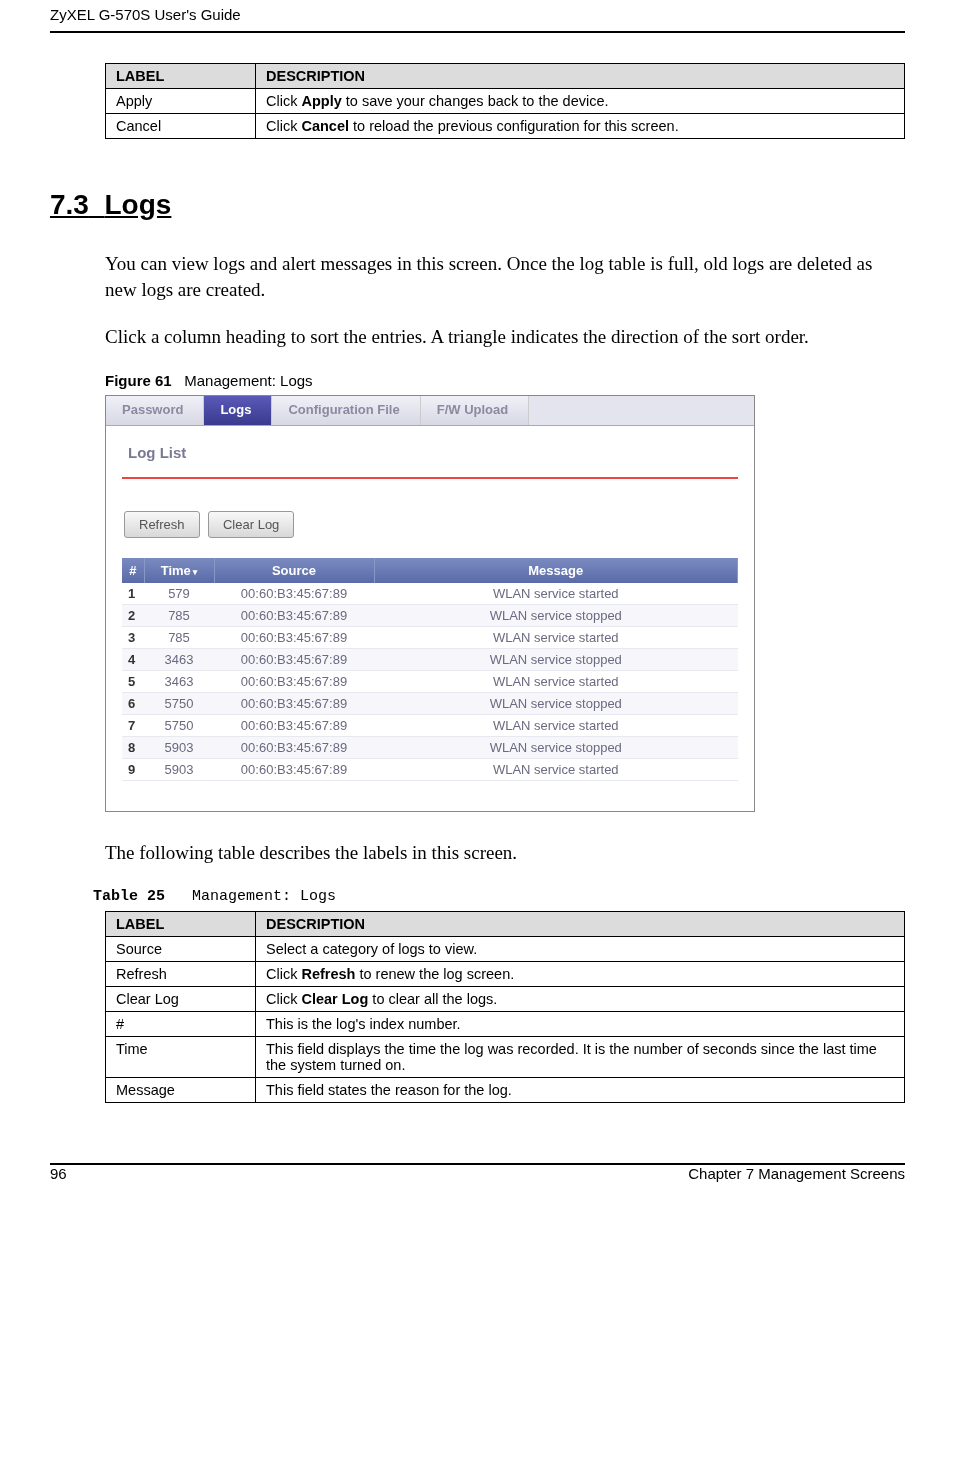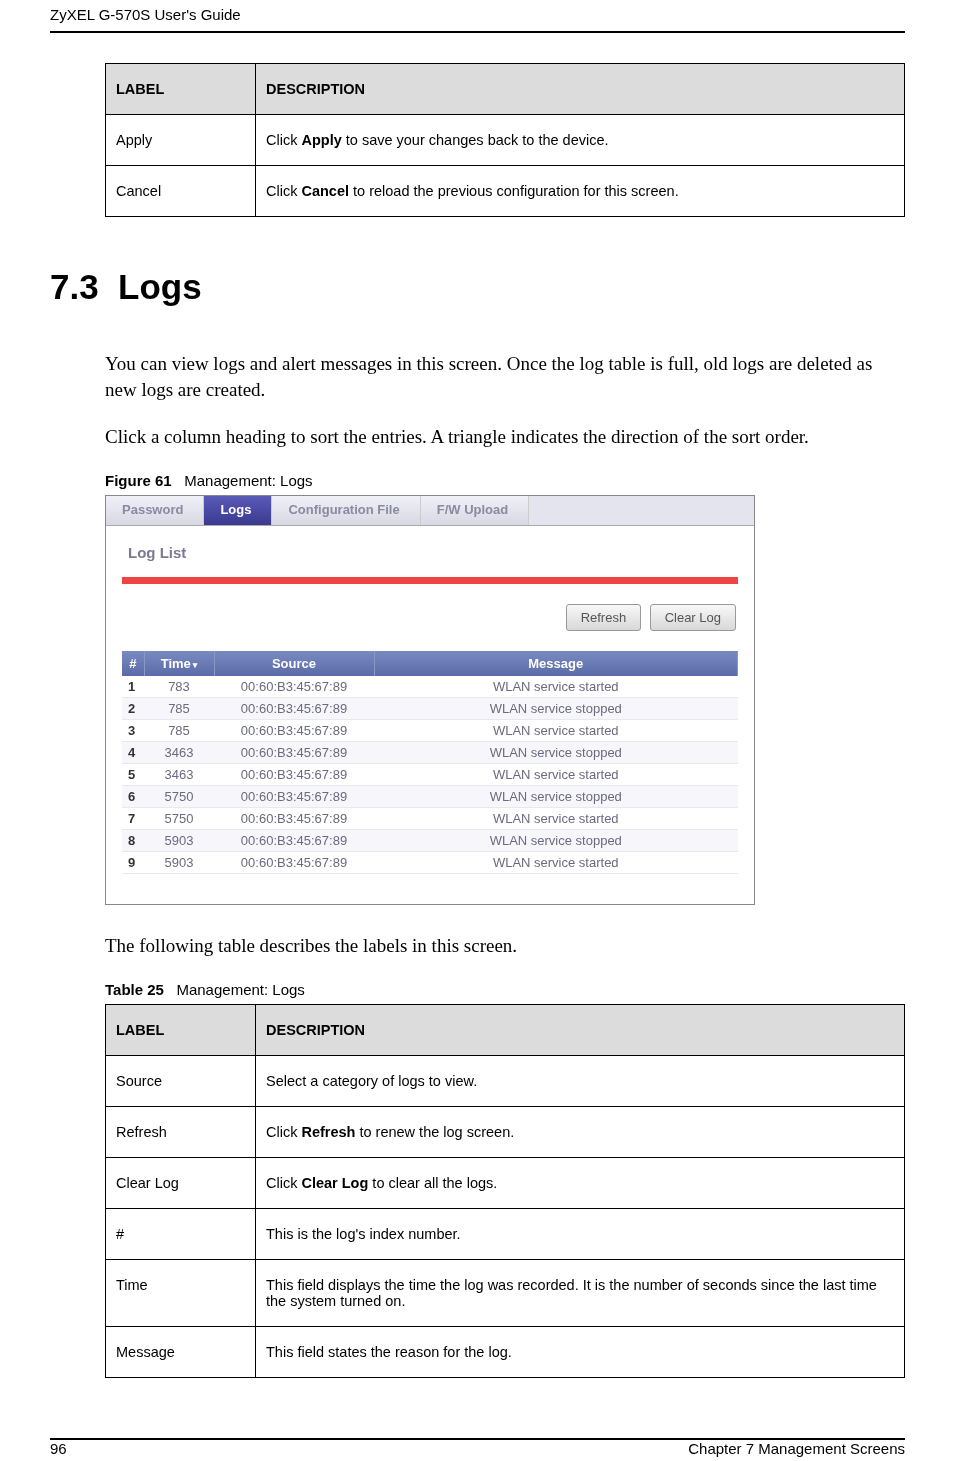--- a/index.html
+++ b/index.html
@@ -26,36 +26,37 @@
     }
     .table-caption b { font-weight: bold; }
     table.doc-table {
       width: 100%;
       border-collapse: collapse;
       margin-bottom: 40px;
       font-size: 14.5px;
     }
     table.doc-table th, table.doc-table td {
       border: 1px solid #000;
-      padding: 17px 10px;
+      padding: 4px 10px;
       text-align: left;
       vertical-align: top;
     }
     table.doc-table th {
       background: #dcdcdc;
       font-weight: bold;
     }
     table.doc-table th:first-child,
     table.doc-table td:first-child {
       width: 150px;
     }
     h2.section {
-      font-size: 35px;
-      font-weight: bold;
-      margin: 50px 0 44px 0;
+      font-size: 28px;
+      font-weight: bold;
+      margin: 50px 0 30px 0;
+      text-decoration: underline;
     }
     .body-text {
       font-family: "Times New Roman", Times, serif;
       font-size: 19px;
       margin: 0 0 22px 55px;
       line-height: 1.35;
     }
     .figure-caption {
       font-size: 15px;
       margin: 10px 0 6px 55px;
@@ -90,25 +91,25 @@
       color: #fff;
     }
     .panel {
       padding: 10px 16px 30px 16px;
     }
     .panel-title {
       color: #7a7a94;
       font-size: 15px;
       font-weight: bold;
       padding: 8px 6px 16px 6px;
-      border-bottom: 7px solid #ef4444;
-      margin-bottom: 20px;
+      border-bottom: 2px solid #ef4444;
+      margin-bottom: 32px;
     }
     .btnrow {
-      text-align: right;
+      text-align: left;
       margin-bottom: 20px;
     }
     .ssbtn {
       display: inline-block;
       background: linear-gradient(#f8f8f8, #d8d8d8);
       border: 1px solid #999;
       border-radius: 3px;
       padding: 5px 14px;
       font-size: 13px;
       color: #555;
@@ -212,21 +213,21 @@
           <tr>
             <th>#</th>
             <th><span>Time</span><span class="sort-arrow">▾</span></th>
             <th>Source</th>
             <th>Message</th>
           </tr>
         </thead>
         <tbody id="logbody">
             <tr>
               <td>1</td>
-              <td>783</td>
+              <td>579</td>
               <td>00:60:B3:45:67:89</td>
               <td>WLAN service started</td>
             </tr>
             <tr>
               <td>2</td>
               <td>785</td>
               <td>00:60:B3:45:67:89</td>
               <td>WLAN service stopped</td>
             </tr>
             <tr>
@@ -271,21 +272,21 @@
               <td>00:60:B3:45:67:89</td>
               <td>WLAN service started</td>
             </tr>
           </tbody>
       </table>
     </div>
   </div>
 
   <p class="body-text">The following table describes the labels in this screen.</p>
 
-  <div class="table-caption" style="margin-left:55px;">
+  <div class="table-caption" style="margin-left:43px;font-family:Liberation Mono, monospace;">
     <b>Table 25</b>&nbsp;&nbsp;
     <span>Management: Logs</span>
   </div>
   <table class="doc-table" style="margin-left:55px; width:calc(100% - 55px);">
     <thead>
       <tr>
         <th>LABEL</th>
         <th>DESCRIPTION</th>
       </tr>
     </thead>

